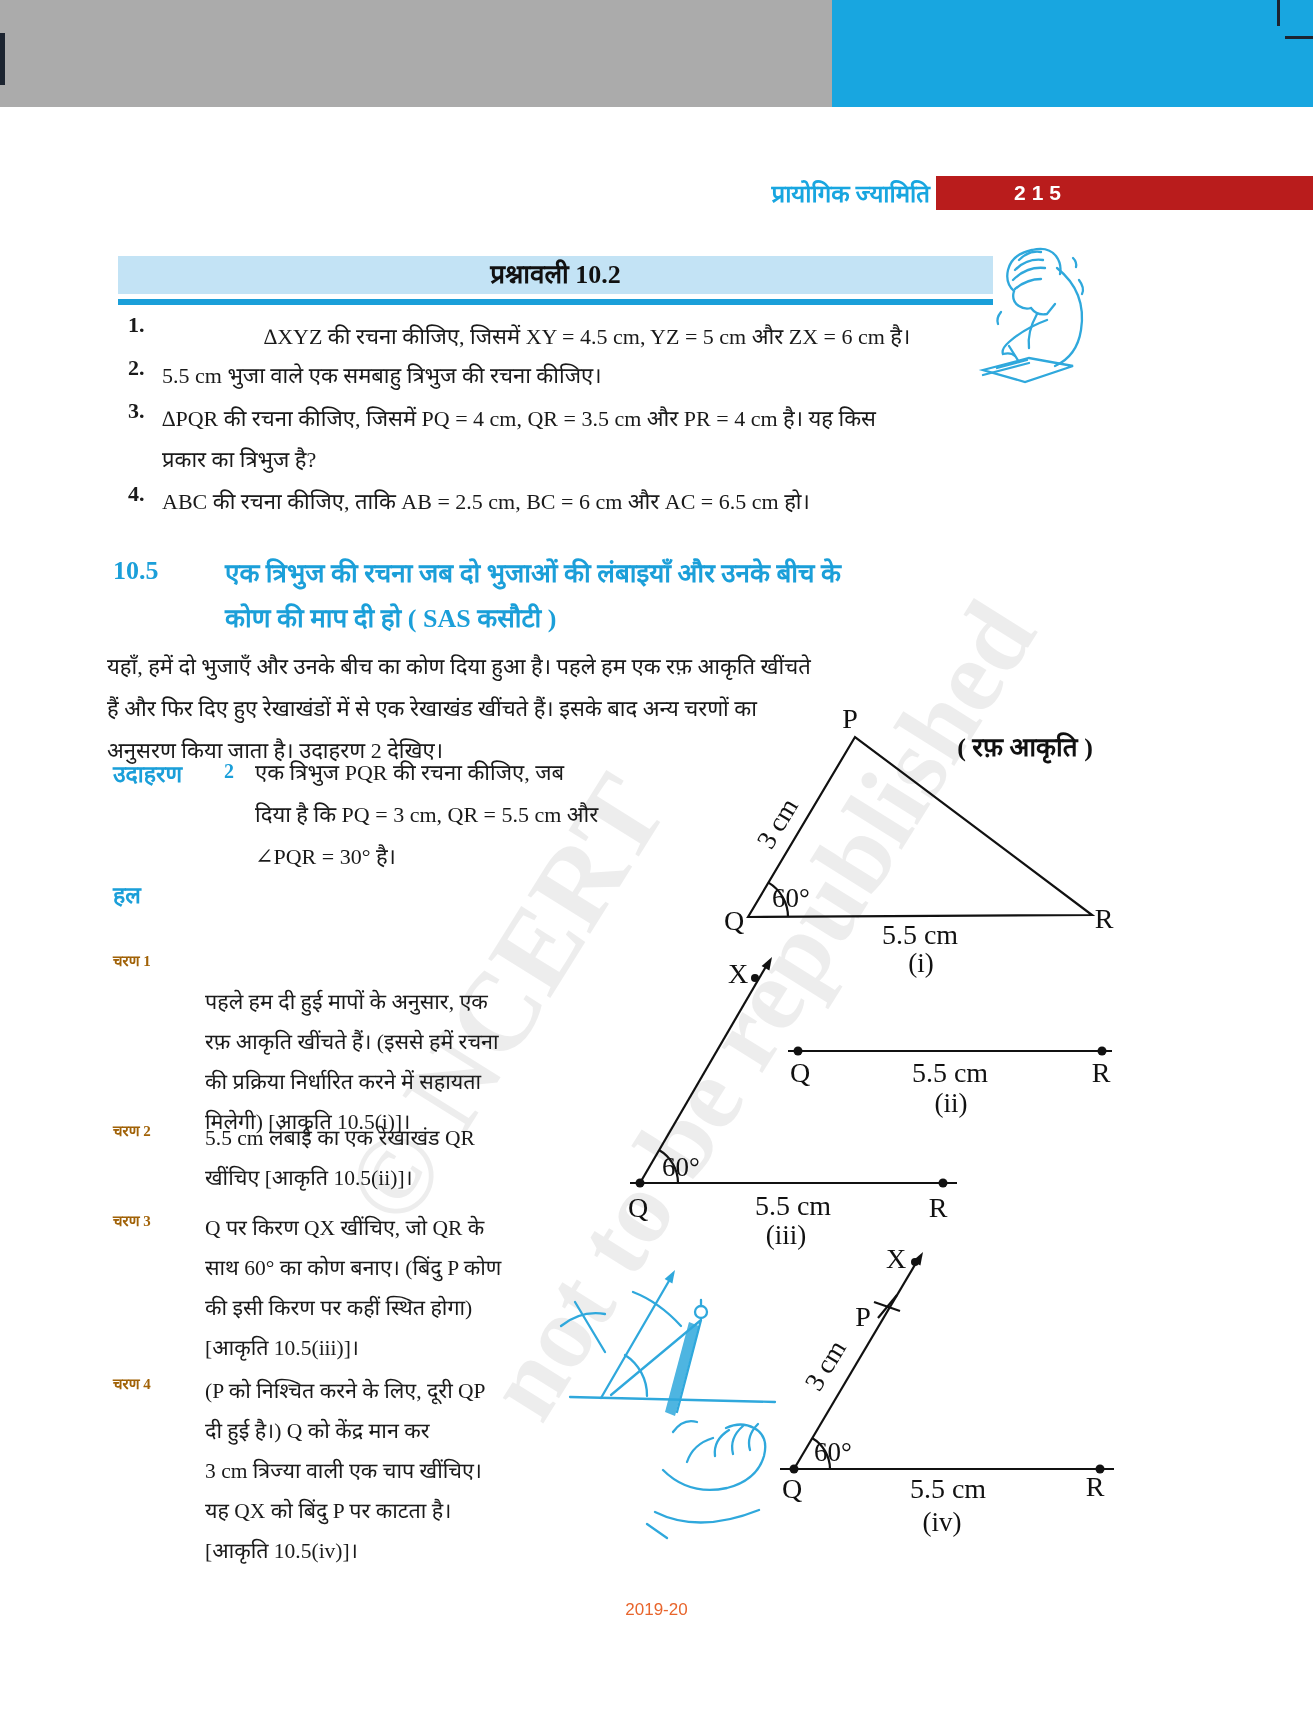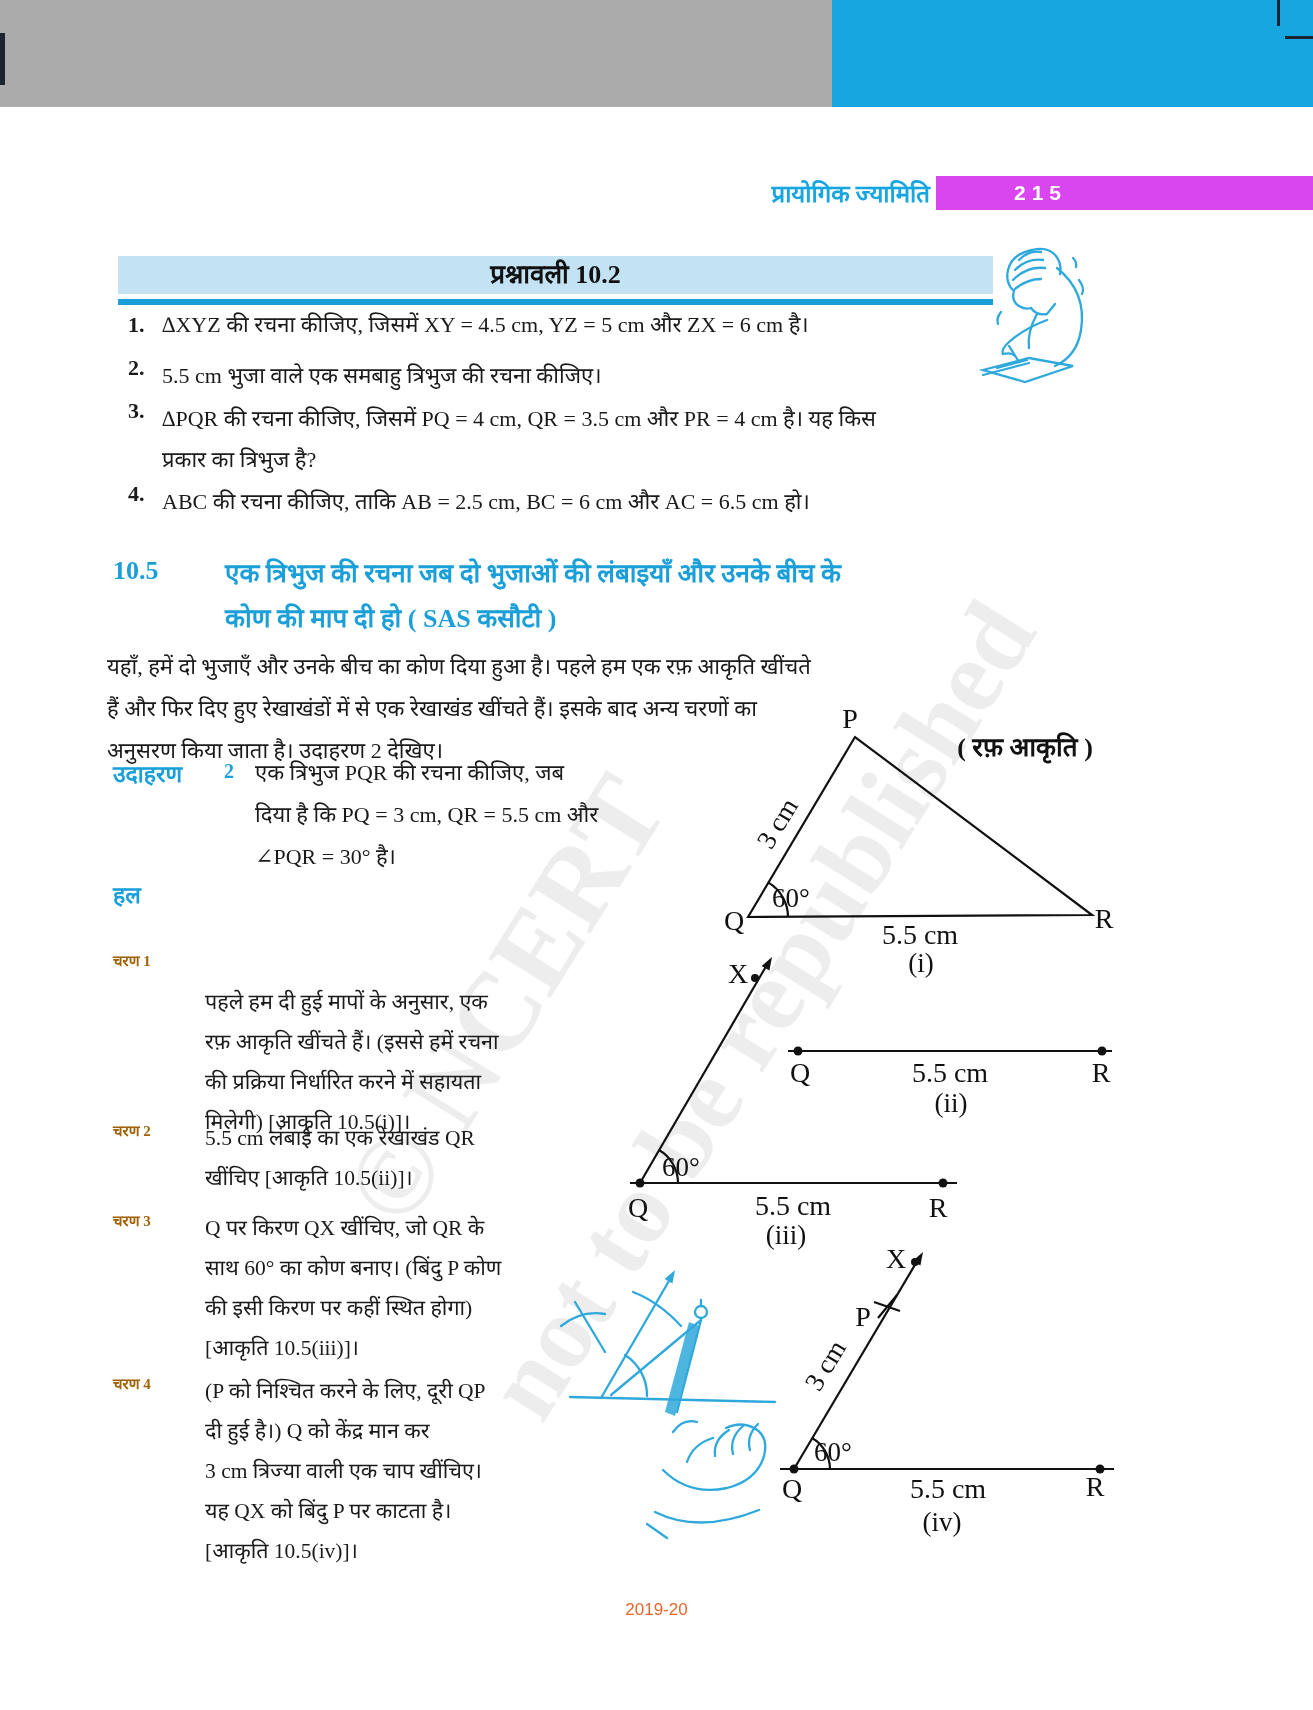--- a/index.html
+++ b/index.html
@@ -16,21 +16,21 @@
 
   
   .wm{position:absolute;font-weight:bold;color:rgba(125,125,125,0.14);
       font-family:"Liberation Serif","DejaVu Serif",serif;white-space:nowrap;
       transform:rotate(-58deg);pointer-events:none;}
   .wm1{left:205px;top:935px;width:600px;font-size:112px;text-align:center;}
   .wm2{left:95px;top:950px;width:1330px;font-size:104px;text-align:center;}
 
   
   .hdr-title{left:560px;top:176px;width:370px;text-align:right;font-size:24px;font-weight:bold;color:#18a6e0;}
-  .hdr-pagebox{left:936px;top:176px;width:377px;height:34px;background:#d946ef;}
+  .hdr-pagebox{left:936px;top:176px;width:377px;height:34px;background:#b91c1c;}
   .hdr-pagenum{display:block;padding-left:78px;line-height:34px;color:#ffffff;
       font-family:"Liberation Sans","DejaVu Sans",sans-serif;font-weight:bold;font-size:21px;letter-spacing:6px;}
 
   
   .ex-box{left:118px;top:256px;width:875px;height:38px;background:#c3e3f5;}
   .ex-title{display:block;text-align:center;line-height:38px;font-size:26px;font-weight:bold;color:#111;}
   .ex-rule{left:118px;top:299px;width:875px;height:6px;background:#1a9fd9;}
 
   .qnum{position:absolute;left:128px;font-size:22px;font-weight:bold;width:30px;}
   .qtext{position:absolute;left:162px;width:850px;font-size:22px;line-height:41px;}
@@ -104,21 +104,21 @@
       <path class="deco" d="M98 16 q4 4 3 9"></path>
     </g>
   </svg>
 
   <div class="abs ex-box">
     <span class="ex-title">प्रश्नावली 10.2</span>
   </div>
   <div class="abs ex-rule"></div>
 
   <div class="qnum" style="top:312px;">1.</div>
-  <div class="qtext" style="top:304px;">
+  <div class="qtext" style="top:316px;text-align:center;">
     <div>∆XYZ की रचना कीजिए, जिसमें XY = 4.5 cm, YZ = 5 cm और ZX = 6 cm है।</div>
   </div>
   <div class="qnum" style="top:355px;">2.</div>
   <div class="qtext" style="top:355px;">
     <div>5.5 cm भुजा वाले एक समबाहु त्रिभुज की रचना कीजिए।</div>
   </div>
   <div class="qnum" style="top:398px;">3.</div>
   <div class="qtext" style="top:398px;">
     <div>∆PQR की रचना कीजिए, जिसमें PQ = 4 cm, QR = 3.5 cm और PR = 4 cm है। यह किस</div>
     <div>प्रकार का त्रिभुज है?</div>

